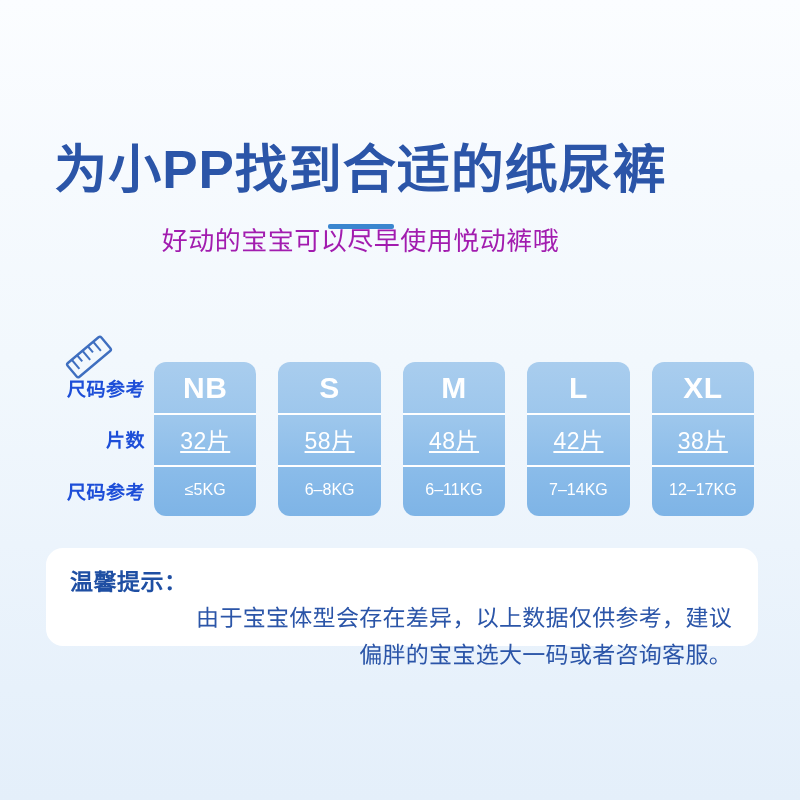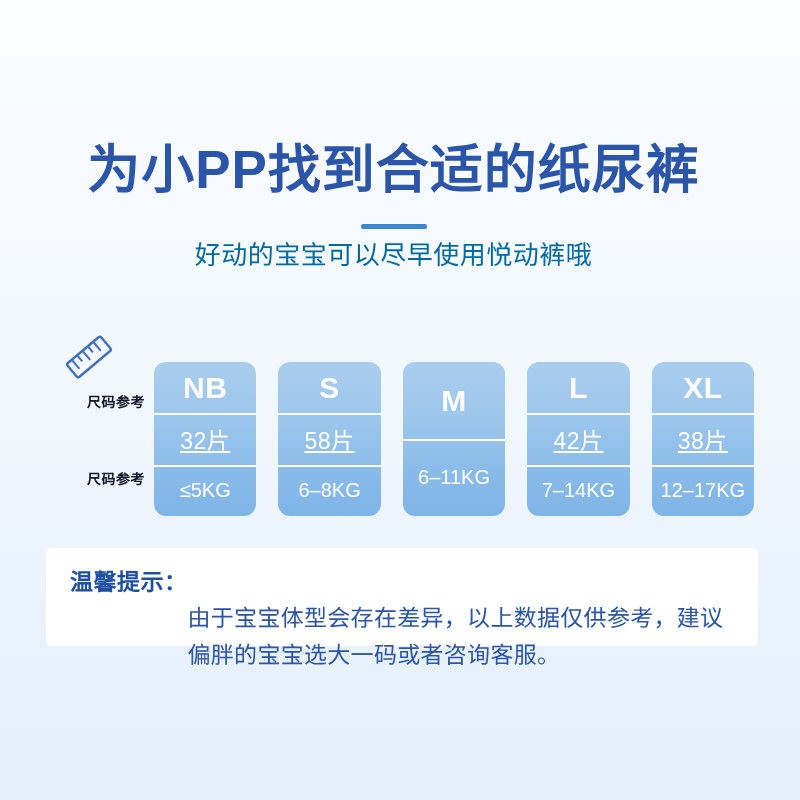--- a/index.html
+++ b/index.html
@@ -28,21 +28,20 @@
     height: 800px;
   }
 
   
   .header {
     position: absolute;
     top: 140px;
     left: 0;
     width: 721px;
     text-align: center;
-    padding-left: 33px;
   }
   .title {
     font-size: 53px;
     font-weight: bold;
     color: #2b55a8;
     letter-spacing: 1px;
     line-height: 1.12;
     margin: 0;
     white-space: nowrap;
   }
@@ -51,23 +50,23 @@
     height: 6px;
   }
   .divider {
     display: inline-block;
     width: 66px;
     height: 5px;
     border-radius: 2px;
     background: #3a86cf;
   }
   .subtitle {
-    margin-top: 19px;
+    margin-top: 5px;
     font-size: 26px;
-    color: #0369a1;
+    color: #a21caf;
     letter-spacing: 0.5px;
     line-height: 1.2;
     white-space: nowrap;
     font-family: Liberation Serif, serif;
   }
 
   
   .ruler-icon {
     position: absolute;
     left: 58px;
@@ -92,23 +91,23 @@
     flex-direction: column;
     flex: none;
     padding-right: 9px;
     box-sizing: border-box;
   }
   .row-label {
     flex: 1 1 0;
     display: flex;
     align-items: center;
     justify-content: flex-end;
-    font-size: 14px;
-    font-weight: bold;
-    color: #0f172a;
+    font-size: 19px;
+    font-weight: bold;
+    color: #1d4ed8;
     letter-spacing: 0.5px;
     white-space: nowrap;
   }
 
   .cols {
     flex: 1 1 auto;
     display: flex;
     gap: 22px;
   }
   .col {
@@ -141,37 +140,38 @@
     font-size: 30px;
     font-weight: bold;
     letter-spacing: 0.5px;
   }
   .cell-count {
     font-size: 23px;
     letter-spacing: 0.5px;
     text-decoration: underline;
   }
   .cell-weight {
-    font-size: 20px;
+    font-size: 16px;
     letter-spacing: 0px;
   }
 
   
   .tip-box {
     position: absolute;
     left: 46px;
     top: 548px;
     width: 712px;
     height: 98px;
     background: #ffffff;
-    border-radius: 6px;
+    border-radius: 17px;
     box-sizing: border-box;
     padding: 16px 26px 16px 24px;
     display: flex;
     align-items: flex-start;
+    text-align: right;
   }
   .tip-inner {
     display: flex;
     align-items: flex-start;
     width: 100%;
   }
   .tip-label {
     font-size: 23px;
     font-weight: bold;
     color: #1f4fa3;
@@ -211,39 +211,41 @@
         <line x1="30" y1="22" x2="30" y2="34" stroke="#3f6fc0" stroke-width="2"></line>
         <line x1="37" y1="22" x2="37" y2="30" stroke="#3f6fc0" stroke-width="2"></line>
         <line x1="44" y1="22" x2="44" y2="34" stroke="#3f6fc0" stroke-width="2"></line>
       </g>
     </svg>
   </div>
 
   <div class="table">
     <div class="row-labels">
       <div class="row-label">尺码参考</div>
+      <div class="row-label">片数</div>
       <div class="row-label">尺码参考</div>
     </div>
 
     <div class="cols">
 
       <div class="col">
         <div class="cell cell-size">NB</div>
         <div class="cell cell-count">32片</div>
         <div class="cell cell-weight">≤5KG</div>
       </div>
 
       <div class="col">
         <div class="cell cell-size">S</div>
         <div class="cell cell-count">58片</div>
         <div class="cell cell-weight">6–8KG</div>
       </div>
 
       <div class="col">
         <div class="cell cell-size">M</div>
+        <div class="cell cell-count">48片</div>
         <div class="cell cell-weight">6–11KG</div>
       </div>
 
       <div class="col">
         <div class="cell cell-size">L</div>
         <div class="cell cell-count">42片</div>
         <div class="cell cell-weight">7–14KG</div>
       </div>
 
       <div class="col">

